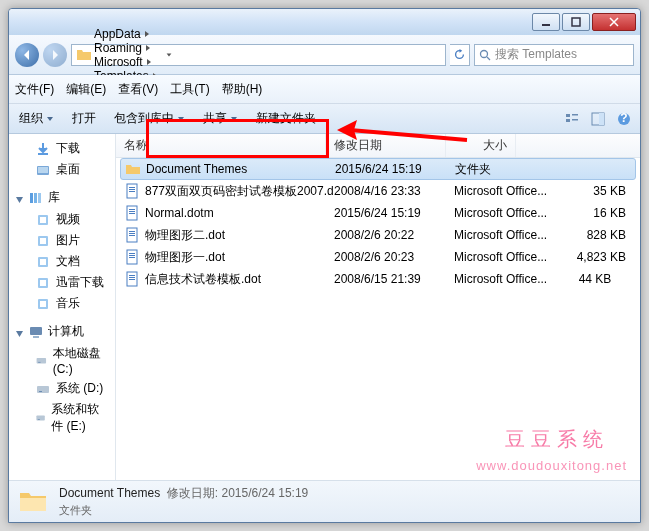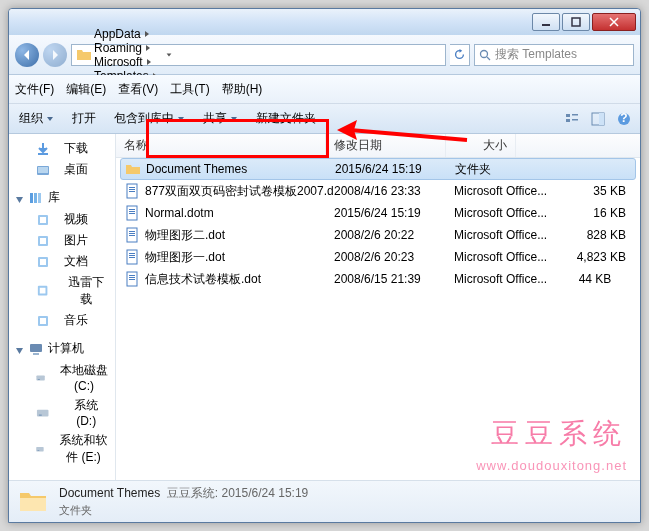--- a/index.html
+++ b/index.html
@@ -25,40 +25,40 @@
 .toolbtn svg{ width:8px; height:8px; fill:#4a6a90; }
 .toolbar-right { margin-left:auto; display:flex; gap:6px; }
 .ticon { width:20px; height:20px; border:1px solid transparent; display:flex; align-items:center; justify-content:center; cursor:pointer; }
 .content { flex:1; display:flex; overflow:hidden; }
 .sidebar { width:132px; background:#fff; border-right:1px solid #e0e7ee; overflow-y:auto; padding:4px 0; }
 .sidegroup { margin-bottom:6px; }
 .sidehead { display:flex; align-items:center; padding:3px 6px; gap:4px; font-weight:normal; cursor:pointer; }
 .sidehead .tri{ width:9px; height:9px; }
 .sidehead .tri svg{ width:9px; height:9px; fill:#5a7aa0; }
 .sidehead .sicon{ width:16px; height:16px; display:flex; align-items:center; justify-content:center; }
-.sideitem { display:flex; align-items:center; padding:2px 6px 2px 26px; gap:13px; cursor:pointer;text-align:center; }
+.sideitem { display:flex; align-items:center; padding:2px 6px 2px 26px; gap:5px; cursor:pointer; }
 .sideitem .sicon{ width:16px; height:16px; display:flex; align-items:center; justify-content:center; }
 .filepane { flex:1; display:flex; flex-direction:column; background:#fff; }
 .colheaders { height:24px; display:flex; border-bottom:1px solid #e0e7ee; background:linear-gradient(to bottom,#fdfdfe,#f1f5fa); }
 .colh { padding:4px 8px; border-right:1px solid #e8edf3; color:#333; cursor:pointer; display:flex; align-items:center; }
 .filelist { flex:1; overflow:auto; }
 .filerow { display:flex; align-items:center; height:22px; padding:0 0 0 8px; cursor:pointer; }
 .filerow.selected { background:linear-gradient(to bottom,#dbeaf9,#c9e0f7); border:1px solid #a3c5e8; border-radius:3px; margin:0 4px; padding-left:4px; }
 .filerow.obscured { opacity:1; }
 .fcell { overflow:hidden; white-space:nowrap; text-overflow:ellipsis; padding-right:8px; }
 .fname { display:flex; align-items:center; gap:5px; }
 .ficon { width:16px; height:16px; display:flex; align-items:center; justify-content:center; flex-shrink:0; }
 .statusbar { height:42px; border-top:1px solid #d6e0ea; background:linear-gradient(to bottom,#f2f7fc,#e4edf7); display:flex; align-items:center; padding:4px 8px; gap:10px; }
 .statusicon { width:32px; height:32px; display:flex; align-items:center; justify-content:center; }
 .statustext { display:flex; flex-direction:column; gap:1px; }
 .statustext .line1{ font-size:12px; color:#222; }
 .statustext .line2{ font-size:11px; color:#666; }
 .redbox { position:absolute; border:3px solid #ff0000; pointer-events:none; z-index:50; }
 .redarrow { position:absolute; z-index:51; pointer-events:none; }
-.watermark1 { position:absolute; right:22px; bottom:78px; font-family:"STKaiti","KaiTi",serif; font-size:28px; color:#f77ca8; letter-spacing:6px; pointer-events:none; }
+.watermark1 { position:absolute; right:40px; bottom:78px; font-family:"STKaiti","KaiTi",serif; font-size:20px; color:#f77ca8; letter-spacing:6px; pointer-events:none; }
 .watermark2 { position:absolute; right:22px; bottom:58px; font-family:Arial,sans-serif; font-size:13px; color:#f995b8; letter-spacing:1px; pointer-events:none; }
 .folder-svg{ fill:#f5c96b; }
 </style>
 </head>
 <body>
 
 <div class="window">
 
   <div class="titlebar">
     <div class="winbtn">
@@ -434,21 +434,21 @@
   </div>
 
   <div class="statusbar">
     <div class="statusicon">
       <svg viewBox="0 0 32 32" style="width:32px;height:32px">
           <path class="folder-svg" d="M3 7h9l2 3h15v15H3z"></path>
           <path fill="#fde6b0" d="M3 12h26v13H3z"></path>
         </svg>
     </div>
     <div class="statustext">
-      <div class="line1"><span>Document Themes</span>&nbsp;&nbsp;<span style="color:#666">豆豆系统:</span> <span style="color:#666">2015/6/24 15:19</span></div>
+      <div class="line1"><span>Document Themes</span>&nbsp;&nbsp;<span style="color:#666">修改日期:</span> <span style="color:#666">2015/6/24 15:19</span></div>
       <div class="line2">文件夹</div>
     </div>
   </div>
 
 </div>
 
 <div class="redbox" style="left:146px; top:119px; width:183px; height:39px;"></div>
 <svg class="redarrow" style="left:332px; top:110px; width:140px; height:40px;" viewBox="0 0 140 40">
   <path d="M135 30 L18 20" stroke="#ff0000" stroke-width="4" fill="none"></path>
   <path d="M5 20 L25 10 L22 20 L25 30 z" fill="#ff0000"></path>

